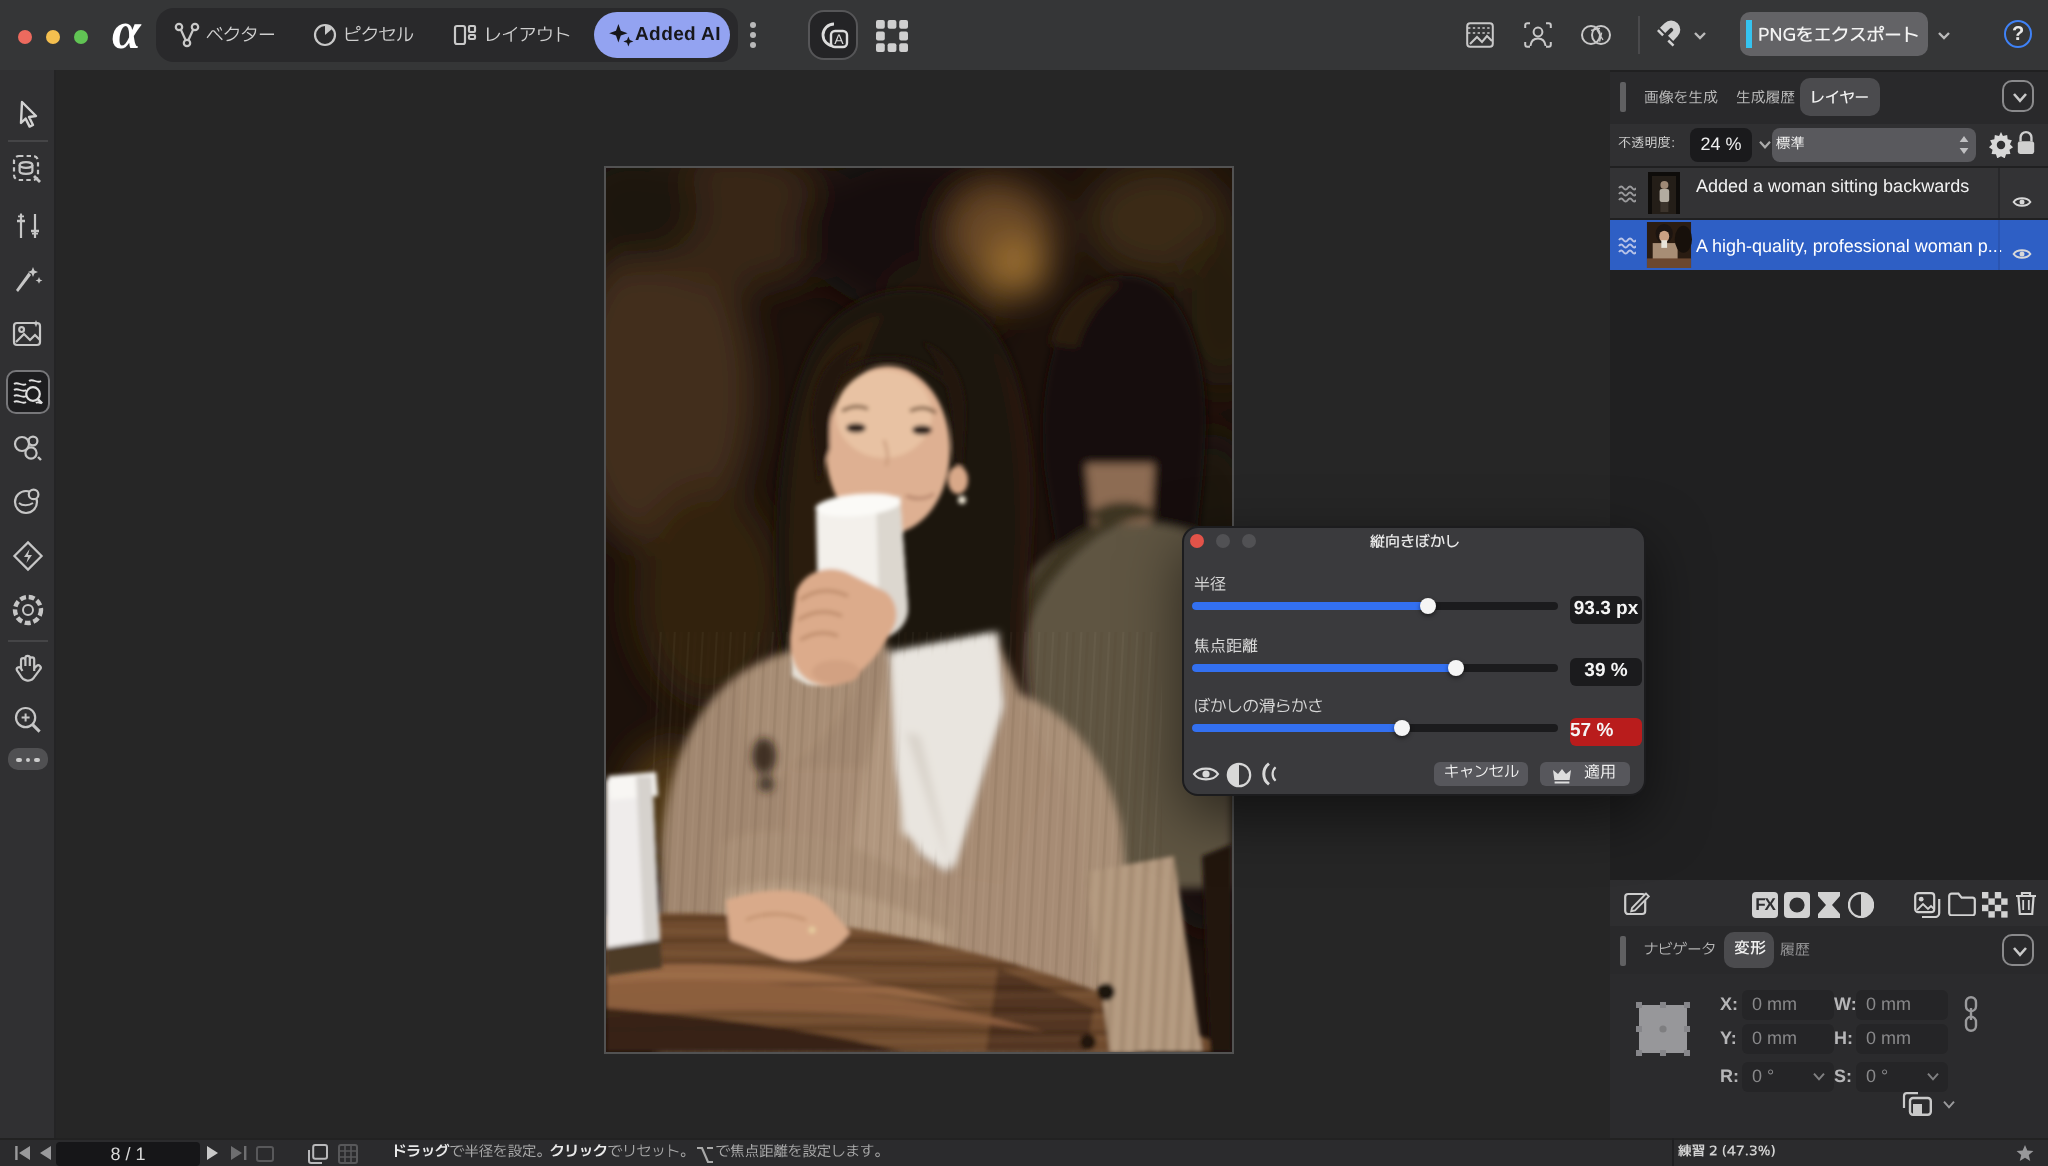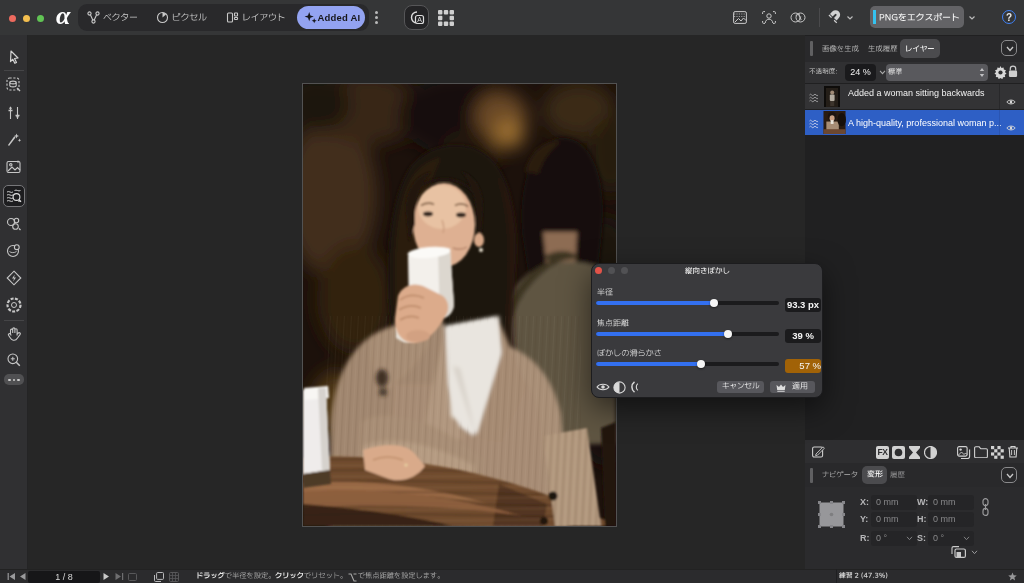--- a/index.html
+++ b/index.html
@@ -493,21 +493,21 @@
 <div class="ab" style="left:596px;top:331.5px;width:183px;height:4px;background:#1b1b1d;border-radius:2px"></div>
 <div class="ab" style="left:596px;top:331.5px;width:132px;height:4px;background:#3370f0;border-radius:2px"></div>
 <div class="ab" style="left:724px;top:329.5px;width:8px;height:8px;background:#f5f5f5;border-radius:50%;box-shadow:0 1px 2px rgba(0,0,0,.5)"></div>
 <div class="ab" style="left:785px;top:329px;width:36px;height:14px;background:#1b1b1d;border-radius:3px;color:#f5f5f5;font-size:9.5px;font-weight:bold;line-height:14px;text-align:center">39 %</div>
 <svg class="ab" style="left:597.0px;top:348.5px;overflow:visible" width="65" height="14">
     <path transform="translate(0,6.8)" fill="#d6d6d6" d="M4.1 0.3Q3.3 0.3 2.9 0.0Q2.4 -0.3 2.4 -1.0Q2.4 -1.6 2.9 -1.9Q3.3 -2.2 4.1 -2.2Q4.5 -2.2 4.9 -2.2Q5.2 -2.1 5.6 -1.9Q6.0 -1.7 6.4 -1.3Q6.9 -0.9 7.4 -0.4L7.0 -0.0Q6.5 -0.5 6.1 -0.8Q5.7 -1.2 5.4 -1.4Q5.0 -1.6 4.7 -1.6Q4.4 -1.7 4.1 -1.7Q3.0 -1.7 3.0 -1.0Q3.0 -0.2 4.1 -0.2Q4.7 -0.2 4.9 -0.5Q5.2 -0.7 5.2 -1.4V-5.6H5.8V-1.4Q5.8 -0.5 5.4 -0.1Q5.0 0.3 4.1 0.3ZM4.3 -5.2Q3.8 -5.2 3.3 -5.3Q2.8 -5.3 2.4 -5.3L2.4 -5.9Q2.8 -5.8 3.3 -5.8Q3.8 -5.8 4.3 -5.8Q4.8 -5.8 5.3 -5.8Q5.8 -5.8 6.4 -5.9L6.5 -5.4Q5.9 -5.3 5.3 -5.3Q4.8 -5.2 4.3 -5.2ZM4.3 -3.4Q3.8 -3.4 3.3 -3.4Q2.9 -3.4 2.5 -3.5L2.5 -4.0Q2.9 -4.0 3.4 -3.9Q3.8 -3.9 4.3 -3.9Q4.9 -3.9 5.6 -4.0Q6.3 -4.0 7.1 -4.1L7.2 -3.6Q6.3 -3.5 5.6 -3.4Q4.9 -3.4 4.3 -3.4ZM6.4 -5.0Q6.2 -5.4 6.0 -5.8Q5.8 -6.1 5.6 -6.4L6.0 -6.7Q6.3 -6.4 6.5 -6.0Q6.7 -5.6 6.9 -5.2ZM7.6 -5.2Q7.4 -5.6 7.2 -6.0Q7.0 -6.3 6.8 -6.7L7.2 -6.9Q7.5 -6.6 7.7 -6.2Q7.9 -5.8 8.1 -5.4ZM1.0 0.5Q0.8 -0.3 0.7 -1.1Q0.6 -1.9 0.6 -2.8Q0.6 -3.7 0.7 -4.5Q0.8 -5.3 1.0 -6.1L1.6 -6.1Q1.4 -5.3 1.3 -4.5Q1.2 -3.7 1.2 -2.8Q1.2 -2.0 1.3 -1.2Q1.4 -0.4 1.6 0.4Z M12.4 0.1Q12.2 0.1 11.9 0.1Q11.6 0.0 11.2 -0.1Q10.8 -0.2 10.5 -0.3L10.7 -0.9Q11.0 -0.8 11.3 -0.7Q11.6 -0.6 11.8 -0.5Q12.1 -0.5 12.2 -0.5Q12.5 -0.5 12.8 -0.8Q13.0 -1.1 13.1 -1.8Q13.2 -2.4 13.2 -3.4Q13.2 -3.8 13.2 -4.1Q13.1 -4.3 13.0 -4.4Q12.9 -4.6 12.7 -4.6Q12.4 -4.7 12.0 -4.7Q11.7 -4.7 11.2 -4.6Q10.6 -4.6 10.0 -4.5Q9.4 -4.5 8.6 -4.4L8.5 -5.0Q9.8 -5.1 10.6 -5.1Q11.5 -5.2 12.1 -5.2Q12.6 -5.2 12.9 -5.2Q13.2 -5.1 13.4 -5.0Q13.6 -4.9 13.6 -4.7Q13.7 -4.5 13.8 -4.1Q13.8 -3.8 13.8 -3.3Q13.8 -2.2 13.7 -1.4Q13.5 -0.6 13.2 -0.2Q12.9 0.1 12.4 0.1ZM8.7 0.0Q9.0 -0.6 9.2 -1.2Q9.5 -1.8 9.7 -2.4Q9.9 -3.0 10.1 -3.6Q10.2 -4.3 10.4 -5.0Q10.5 -5.8 10.6 -6.6L11.3 -6.5Q11.1 -5.5 10.9 -4.6Q10.7 -3.7 10.5 -2.9Q10.3 -2.1 9.9 -1.3Q9.6 -0.5 9.2 0.3ZM15.4 -1.4Q15.3 -1.9 15.1 -2.4Q15.0 -3.0 14.8 -3.6Q14.6 -4.1 14.4 -4.7Q14.2 -5.2 14.0 -5.6L14.6 -5.8Q14.8 -5.4 15.0 -4.8Q15.2 -4.3 15.4 -3.7Q15.6 -3.2 15.7 -2.6Q15.9 -2.0 16.0 -1.5Z M19.8 0.4Q19.0 0.4 18.5 0.1Q18.0 -0.2 17.8 -0.8Q17.6 -1.4 17.6 -2.5V-6.2H18.2V-2.5Q18.2 -1.6 18.4 -1.1Q18.5 -0.6 18.9 -0.4Q19.2 -0.2 19.8 -0.2Q20.9 -0.2 21.7 -0.9Q22.6 -1.5 23.2 -2.8L23.7 -2.5Q23.0 -1.1 22.1 -0.3Q21.1 0.4 19.8 0.4Z M29.1 -0.4Q29.6 -0.4 30.0 -0.7Q30.3 -0.9 30.6 -1.2Q30.9 -1.6 31.1 -2.0Q31.3 -2.4 31.3 -2.9Q31.3 -3.7 30.9 -4.2Q30.6 -4.7 30.0 -5.0Q29.4 -5.3 28.7 -5.3Q28.0 -5.3 27.4 -5.1Q26.8 -4.9 26.4 -4.5Q25.9 -4.1 25.7 -3.6Q25.4 -3.1 25.4 -2.5Q25.4 -2.1 25.5 -1.8Q25.6 -1.5 25.7 -1.2Q25.9 -1.0 26.1 -0.8Q26.2 -0.7 26.4 -0.7Q26.7 -0.7 27.0 -1.0Q27.2 -1.4 27.5 -2.0Q27.7 -2.6 27.9 -3.6Q28.1 -4.5 28.2 -5.7L28.8 -5.7Q28.7 -4.5 28.5 -3.6Q28.3 -2.7 28.1 -2.1Q27.9 -1.4 27.7 -0.9Q27.4 -0.5 27.1 -0.3Q26.8 -0.1 26.5 -0.1Q26.1 -0.1 25.8 -0.2Q25.5 -0.4 25.3 -0.8Q25.1 -1.1 25.0 -1.5Q24.8 -2.0 24.8 -2.5Q24.8 -3.2 25.1 -3.8Q25.4 -4.5 25.9 -4.9Q26.4 -5.4 27.1 -5.7Q27.8 -5.9 28.7 -5.9Q29.6 -5.9 30.4 -5.5Q31.1 -5.2 31.5 -4.5Q31.9 -3.8 31.9 -2.9Q31.9 -2.3 31.7 -1.8Q31.5 -1.3 31.1 -0.8Q30.8 -0.4 30.3 -0.2Q29.8 0.1 29.3 0.2Z M34.6 -2.5V-4.3H39.1V-4.9H37.4V-4.3H36.8V-5.4H39.1V-5.9H35.8V-4.3H35.2V-6.4H39.7V-4.3H40.3V-2.5H39.6V-3.8H35.2V-2.5ZM33.4 0.6 32.8 0.3Q33.2 -0.3 33.5 -0.9Q33.9 -1.5 34.1 -2.2L34.6 -2.0Q34.5 -1.5 34.3 -1.1Q34.1 -0.6 33.9 -0.2Q33.6 0.2 33.4 0.6ZM34.1 -3.0Q33.8 -3.3 33.4 -3.6Q33.0 -3.9 32.6 -4.2L33.0 -4.7Q33.4 -4.4 33.8 -4.1Q34.1 -3.7 34.5 -3.4ZM35.2 0.6V-3.3H39.6V-0.2Q39.6 0.1 39.6 0.2Q39.6 0.4 39.5 0.4Q39.4 0.5 39.2 0.5Q39.0 0.6 38.7 0.6Q38.6 0.6 38.4 0.6Q38.2 0.5 37.8 0.5L37.8 -0.0Q38.1 -0.0 38.3 0.0Q38.6 0.0 38.7 0.0Q38.8 0.0 38.9 0.0Q39.0 0.0 39.0 -0.0Q39.0 -0.1 39.0 -0.2V-0.6H35.8V-1.1H39.0V-1.7H35.8V-2.2H39.0V-2.8H35.8V0.6ZM34.4 -4.9Q34.1 -5.2 33.8 -5.4Q33.4 -5.7 33.1 -6.0L33.4 -6.4Q33.8 -6.2 34.1 -5.9Q34.5 -5.6 34.8 -5.3Z M44.5 0.2Q44.1 0.2 43.6 0.2Q43.1 0.2 42.7 0.1Q42.2 0.0 41.8 -0.1L41.9 -0.6Q42.3 -0.5 42.8 -0.5Q43.2 -0.4 43.7 -0.4Q44.1 -0.3 44.5 -0.3Q45.7 -0.3 46.4 -0.7Q47.1 -1.1 47.1 -1.9Q47.1 -2.6 46.6 -2.9Q46.1 -3.2 45.3 -3.2Q44.7 -3.2 44.1 -3.1Q43.5 -3.0 43.0 -2.7Q42.5 -2.5 42.1 -2.1L41.6 -2.2Q41.7 -2.7 41.7 -3.2Q41.8 -3.6 41.9 -4.0Q42.0 -4.4 42.0 -4.8L42.6 -4.8Q42.6 -4.3 42.5 -3.7Q42.4 -3.2 42.3 -2.7L42.2 -2.8Q42.6 -3.1 43.1 -3.3Q43.6 -3.6 44.2 -3.7Q44.7 -3.8 45.3 -3.8Q46.5 -3.8 47.1 -3.3Q47.7 -2.8 47.7 -1.9Q47.7 -0.9 46.9 -0.3Q46.1 0.2 44.5 0.2ZM46.7 -5.1Q45.9 -5.1 45.3 -5.2Q44.7 -5.3 44.0 -5.4Q43.4 -5.5 42.7 -5.7L42.8 -6.2Q43.5 -6.1 44.1 -5.9Q44.7 -5.8 45.4 -5.7Q46.0 -5.7 46.7 -5.6Z M52.9 0.1Q52.7 0.1 52.4 0.1Q52.1 0.0 51.7 -0.1Q51.3 -0.2 51.0 -0.3L51.2 -0.9Q51.5 -0.8 51.8 -0.7Q52.1 -0.6 52.3 -0.5Q52.6 -0.5 52.7 -0.5Q53.0 -0.5 53.3 -0.8Q53.5 -1.1 53.6 -1.8Q53.7 -2.4 53.7 -3.4Q53.7 -3.8 53.7 -4.1Q53.6 -4.3 53.5 -4.4Q53.4 -4.6 53.2 -4.6Q52.9 -4.7 52.5 -4.7Q52.2 -4.7 51.7 -4.6Q51.1 -4.6 50.5 -4.5Q49.9 -4.5 49.1 -4.4L49.0 -5.0Q50.3 -5.1 51.1 -5.1Q52.0 -5.2 52.6 -5.2Q53.1 -5.2 53.4 -5.2Q53.7 -5.1 53.9 -5.0Q54.1 -4.9 54.1 -4.7Q54.2 -4.5 54.3 -4.1Q54.3 -3.8 54.3 -3.3Q54.3 -2.2 54.2 -1.4Q54.0 -0.6 53.7 -0.2Q53.4 0.1 52.9 0.1ZM49.2 0.0Q49.5 -0.6 49.7 -1.2Q50.0 -1.8 50.2 -2.4Q50.4 -3.0 50.6 -3.6Q50.7 -4.3 50.9 -5.0Q51.0 -5.8 51.1 -6.6L51.8 -6.5Q51.6 -5.5 51.4 -4.6Q51.2 -3.7 51.0 -2.9Q50.8 -2.1 50.4 -1.3Q50.1 -0.5 49.7 0.3ZM55.9 -1.4Q55.8 -1.9 55.6 -2.4Q55.5 -3.0 55.3 -3.6Q55.1 -4.1 54.9 -4.7Q54.7 -5.2 54.5 -5.6L55.1 -5.8Q55.3 -5.4 55.5 -4.8Q55.7 -4.3 55.9 -3.7Q56.1 -3.2 56.2 -2.6Q56.4 -2.0 56.5 -1.5Z M61.1 0.3Q60.1 0.3 59.3 0.1Q58.6 -0.2 58.2 -0.6Q57.8 -1.0 57.8 -1.6Q57.8 -2.2 58.1 -2.7Q58.5 -3.2 59.2 -3.6L59.7 -3.3Q59.1 -2.9 58.7 -2.5Q58.4 -2.1 58.4 -1.6Q58.4 -1.2 58.7 -0.9Q59.1 -0.6 59.7 -0.5Q60.3 -0.3 61.1 -0.3Q61.7 -0.3 62.4 -0.4Q63.0 -0.5 63.6 -0.6L63.7 -0.0Q63.1 0.1 62.4 0.2Q61.7 0.3 61.1 0.3ZM62.4 -1.6Q62.1 -2.2 61.8 -2.8Q61.6 -3.3 61.4 -3.9Q61.2 -4.5 61.1 -5.1Q61.0 -5.7 61.0 -6.4L61.6 -6.4Q61.7 -5.8 61.8 -5.2Q61.9 -4.6 62.0 -4.0Q62.2 -3.5 62.4 -2.9Q62.7 -2.4 63.0 -1.8ZM57.5 -5.0Q58.4 -5.1 59.1 -5.1Q59.9 -5.1 60.7 -5.2Q61.4 -5.2 62.2 -5.3Q63.0 -5.4 63.9 -5.5L64.0 -5.0Q63.1 -4.9 62.3 -4.8Q61.5 -4.7 60.7 -4.6Q60.0 -4.6 59.2 -4.6Q58.4 -4.5 57.5 -4.5Z"></path>
   </svg>
 <div class="ab" style="left:596px;top:361.6px;width:183px;height:4px;background:#1b1b1d;border-radius:2px"></div>
 <div class="ab" style="left:596px;top:361.6px;width:105px;height:4px;background:#3370f0;border-radius:2px"></div>
 <div class="ab" style="left:697px;top:359.6px;width:8px;height:8px;background:#f5f5f5;border-radius:50%;box-shadow:0 1px 2px rgba(0,0,0,.5)"></div>
-<div class="ab" style="left:785px;top:359px;width:36px;height:14px;background:#a16207;border-radius:3px;color:#f5f5f5;font-size:9.5px;font-weight:normal;line-height:14px;text-align:right">57 %</div>
+<div class="ab" style="left:785px;top:359px;width:36px;height:14px;background:#b91c1c;border-radius:3px;color:#f5f5f5;font-size:9.5px;font-weight:bold;line-height:14px;text-align:left">57 %</div>
 <svg class="ab" style="left:596px;top:381px" width="14" height="12" viewBox="0 0 14 12" fill="none" stroke="#d8d8d8" stroke-width="1.1">
     <path d="M1 6 C3.4 2.4 10.6 2.4 13 6 C10.6 9.6 3.4 9.6 1 6 Z"></path>
     <circle cx="7" cy="6" r="1.8" fill="#d8d8d8" stroke="none"></circle>
   </svg>
 <svg class="ab" style="left:613px;top:380.5px" width="13" height="13" viewBox="0 0 13 13">
     <circle cx="6.5" cy="6.5" r="5.6" fill="none" stroke="#d8d8d8" stroke-width="1.1"></circle>
     <path d="M6.5 0.9 A5.6 5.6 0 0 0 6.5 12.1 Z" fill="#d8d8d8"></path>
   </svg>
 <svg class="ab" style="left:627px;top:381px" width="12" height="12" viewBox="0 0 12 12" fill="none" stroke="#d8d8d8">
     <path d="M7.5 0.8 A6.5 6.5 0 0 0 7.5 11.2" stroke-width="1.5"></path>
@@ -526,21 +526,21 @@
   </svg>
 
 <div class="ab" style="left:0;top:569px;width:1024px;height:14px;background:#2b2b2d;border-top:1px solid #222"></div>
 <svg class="ab" style="left:7px;top:573px" width="9" height="7" viewBox="0 0 9 7" fill="#9a9a9c">
     <path d="M1 0 v7 M8 0 L2.5 3.5 L8 7 Z"></path>
     <rect x="0.6" width="1.2" height="7"></rect>
   </svg>
 <svg class="ab" style="left:19px;top:573px" width="7" height="7" viewBox="0 0 7 7" fill="#9a9a9c">
     <path d="M6.5 0 L1 3.5 L6.5 7 Z"></path>
   </svg>
-<div class="ab" style="left:28px;top:570.5px;width:72px;height:12px;background:#161618;border-radius:2px;color:#d8d8d8;font-size:9px;line-height:12px;text-align:center">1 / 8</div>
+<div class="ab" style="left:28px;top:570.5px;width:72px;height:12px;background:#161618;border-radius:2px;color:#d8d8d8;font-size:9px;line-height:12px;text-align:center">8 / 1</div>
 <svg class="ab" style="left:103px;top:573px" width="7" height="7" viewBox="0 0 7 7" fill="#c9c9c9">
     <path d="M0.5 0 L6 3.5 L0.5 7 Z"></path>
   </svg>
 <svg class="ab" style="left:115px;top:573px" width="9" height="7" viewBox="0 0 9 7" fill="#6e6e70">
     <path d="M0.5 0 L6 3.5 L0.5 7 Z"></path>
     <rect x="7" width="1.2" height="7"></rect>
   </svg>
 <svg class="ab" style="left:128px;top:572.5px" width="9" height="8" viewBox="0 0 9 8" fill="none" stroke="#58585a" stroke-width="1">
     <rect x="0.5" y="0.5" width="8" height="7" rx="1"></rect>
   </svg>

